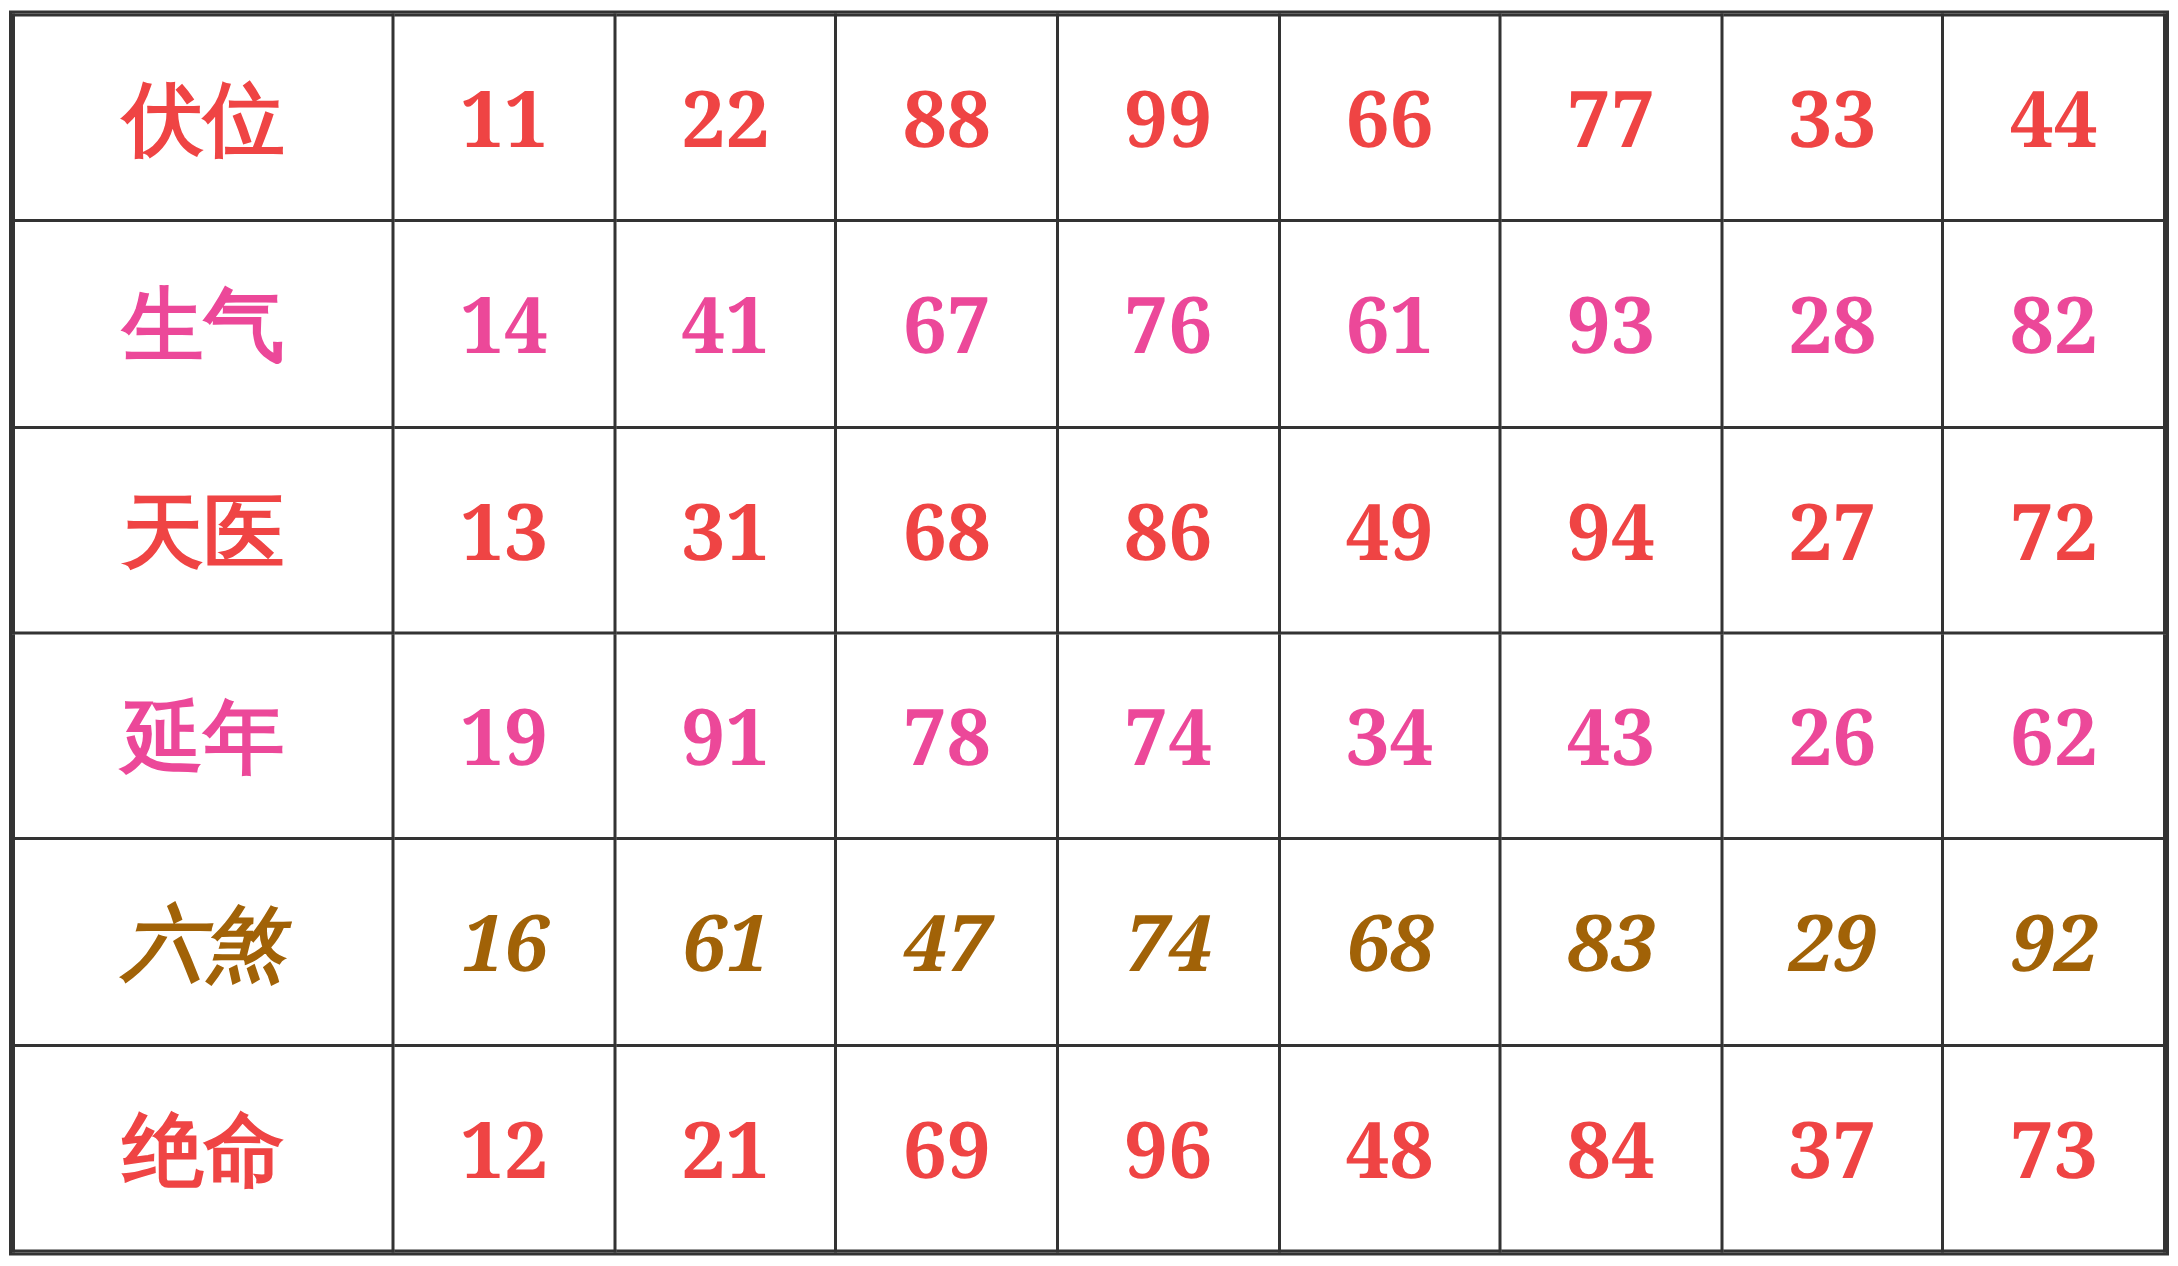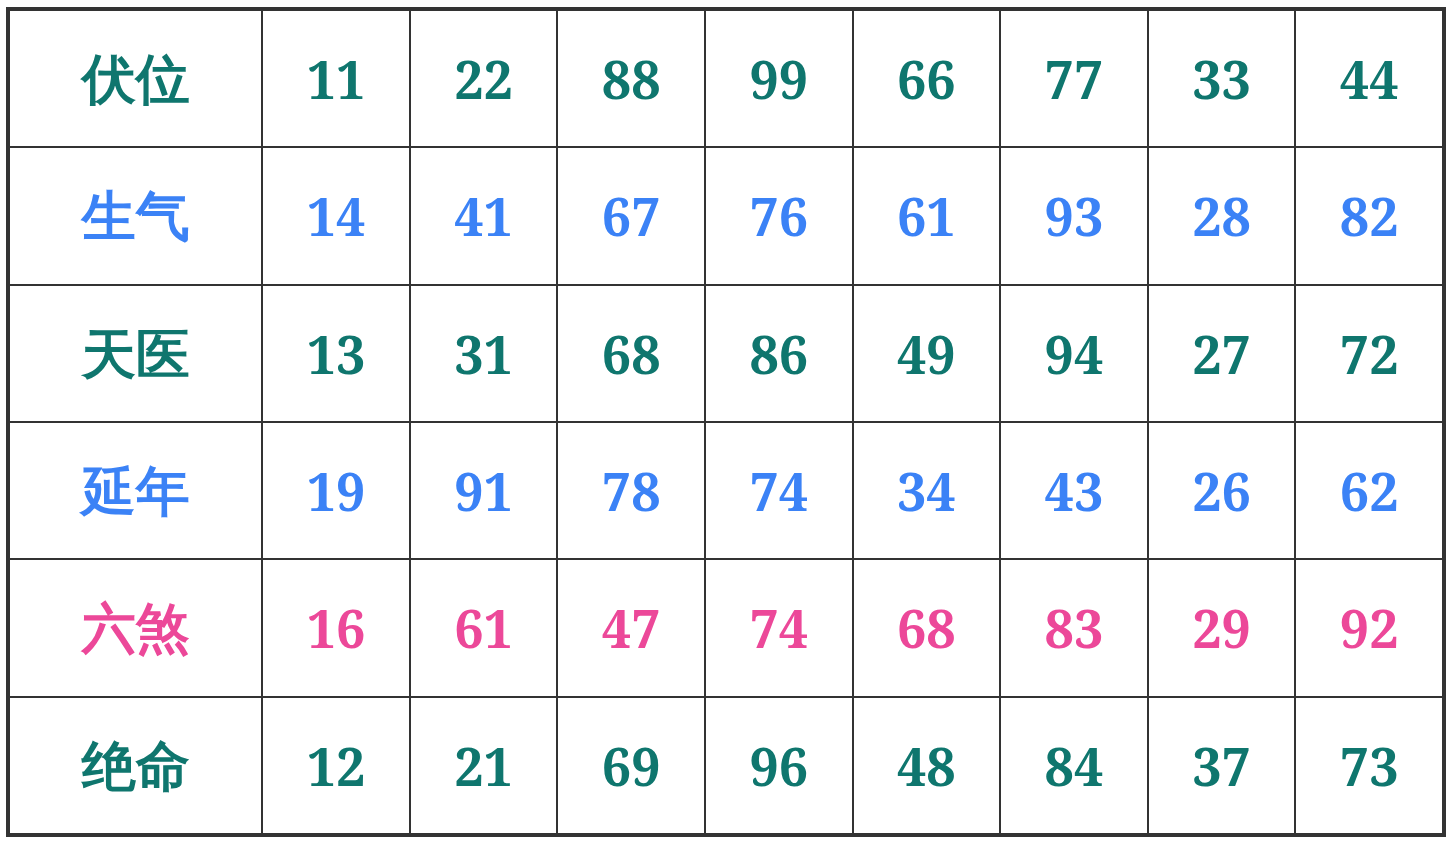--- a/index.html
+++ b/index.html
@@ -37,23 +37,23 @@
       font-size: 52px;
       font-weight: bold;
       padding: 4px;
     }
 
     .col-label {
       font-size: 54px;
       font-weight: bold;
     }
 
-    .black { color: #0f766e; }
-    .blue { color: #3b82f6; }
-    .red { color: #ec4899; }
+    .black { color: #ef4444; }
+    .blue { color: #ec4899; }
+    .red { color: #a16207; font-style: italic; }
   </style>
 </head>
 <body>
 
 <div class="table-container">
   <table>
     <tbody id="table-body">
     <tr>
           <td class="col-label black">伏位</td>
           <td class="black">11</td>

